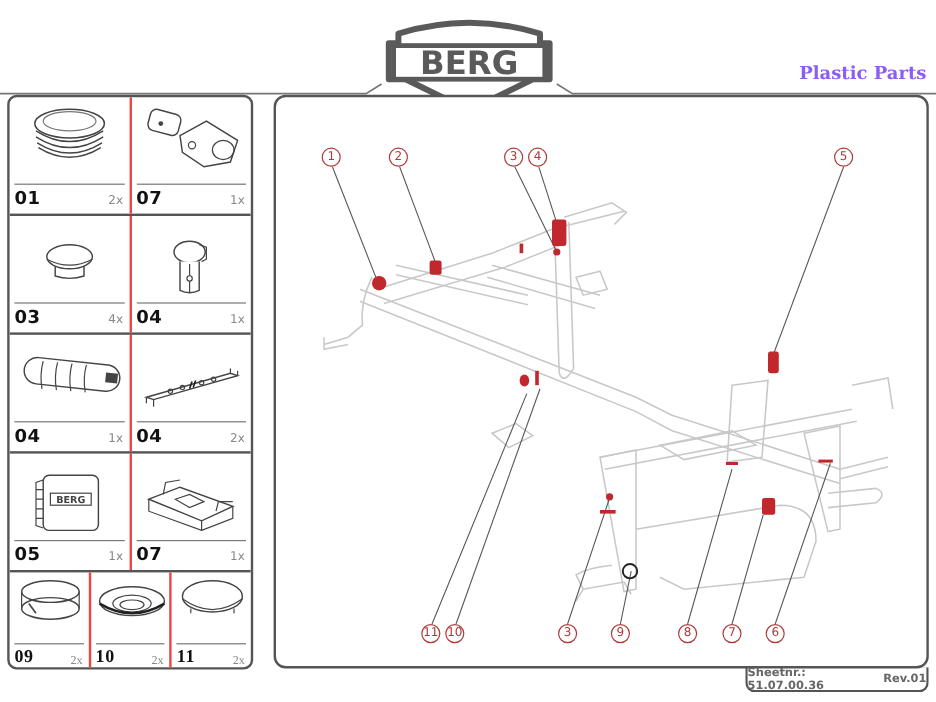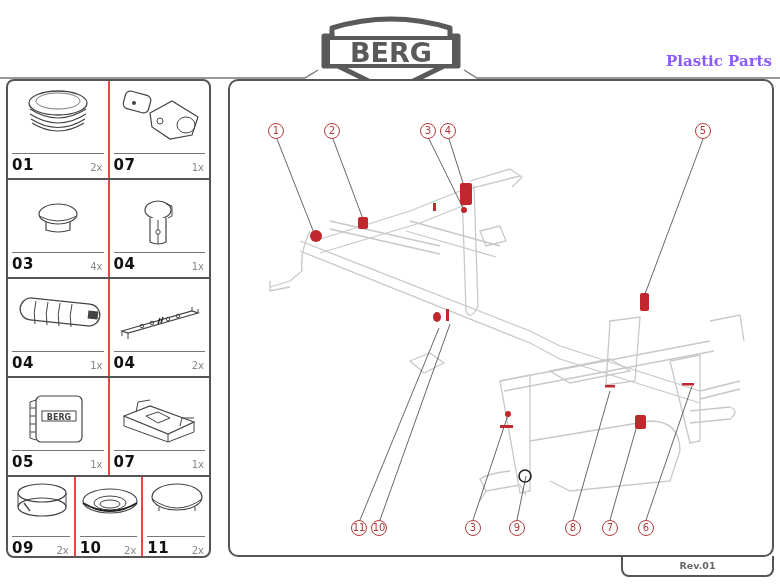--- a/index.html
+++ b/index.html
@@ -3,21 +3,21 @@
 <meta charset="utf-8">
 <style>
   html,body{margin:0;padding:0;background:#fff;}
   body{width:780px;height:585px;position:relative;overflow:hidden;font-family:"DejaVu Sans",sans-serif;color:#222;}
   .logo{position:absolute;left:318px;top:14px;width:146px;height:80px;}
   .header-line{position:absolute;top:0;left:0;width:780px;height:100px;pointer-events:none;}
   .page-title{position:absolute;right:8px;top:52px;font-family:"DejaVu Serif",serif;font-weight:bold;font-size:15px;color:#8b5cf6;}
   
   .parts{position:absolute;left:6px;top:79px;width:205px;height:479px;border:2px solid #555;border-radius:8px;box-sizing:border-box;overflow:hidden;background:#fff;}
   .row{display:flex;border-bottom:2px solid #555;}
-  .row:last-child{border-bottom:none;}
+  .row:last-child{border-bottom:none;font-family:Liberation Serif, serif;}
   .cell{position:relative;flex:1;border-right:2px solid #ef4444;box-sizing:border-box;}
   .cell:last-child{border-right:none;}
   .row.r4 .cell{height:97px;}
   .row.r3 .cell{height:84px;}
   .cell .illu{position:absolute;left:0;right:0;top:0;bottom:26px;}
   .cell .sep{position:absolute;left:4px;right:4px;bottom:24px;height:1px;background:#777;}
   .cell .num{position:absolute;left:4px;bottom:4px;font-size:15px;font-weight:bold;color:#111;letter-spacing:0.5px;}
   .cell .qty{position:absolute;right:5px;bottom:5px;font-size:10px;color:#888;}
   
   .main{position:absolute;left:228px;top:79px;width:546px;height:478px;border:2px solid #555;border-radius:10px;box-sizing:border-box;background:#fff;overflow:hidden;}
@@ -274,14 +274,15 @@
   <div class="callout" style="left:121px;top:439px">11</div>
   <div class="callout" style="left:141px;top:439px">10</div>
   <div class="callout" style="left:235px;top:439px">3</div>
   <div class="callout" style="left:279px;top:439px">9</div>
   <div class="callout" style="left:335px;top:439px">8</div>
   <div class="callout" style="left:372px;top:439px">7</div>
   <div class="callout" style="left:408px;top:439px">6</div>
 </div>
 
 <div class="sheet">
+  <span>Sheetnr.: 51.07.00.36</span>
   <span>Rev.01</span>
 </div>
 
 </body></html>

